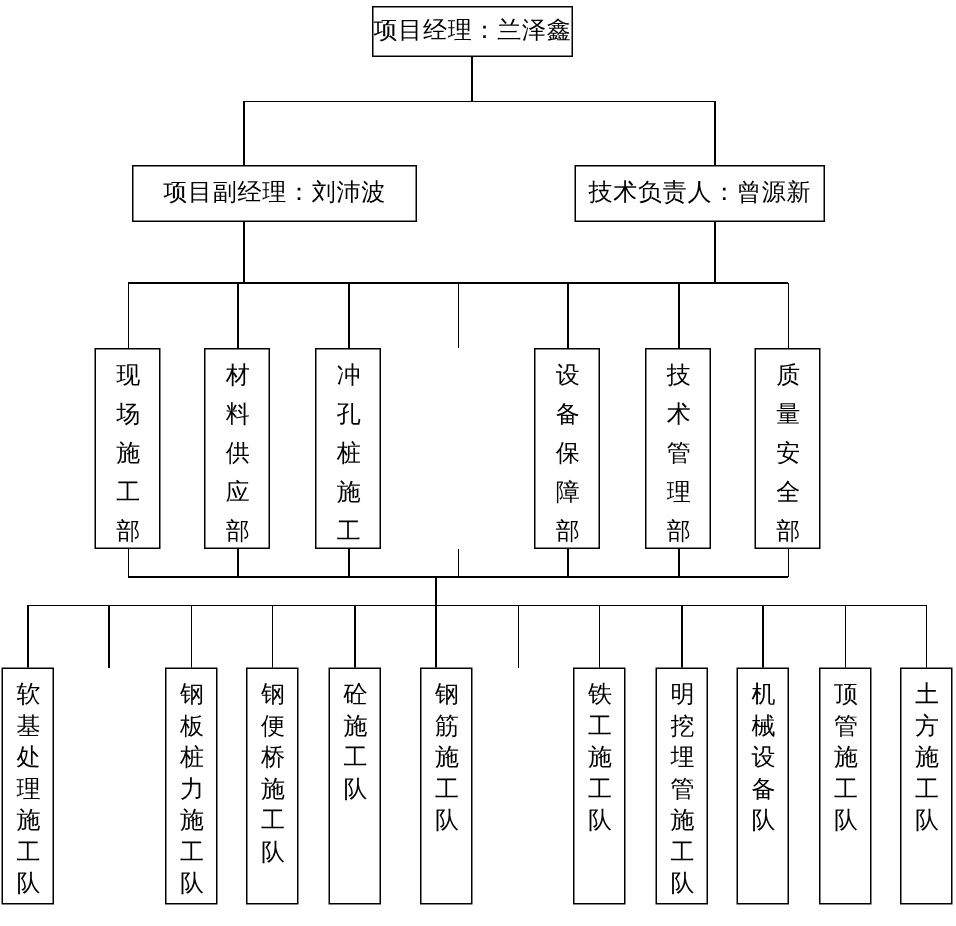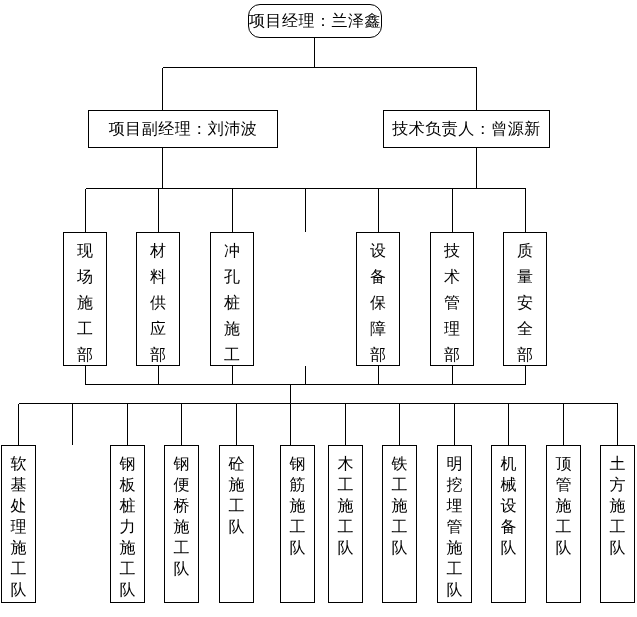--- a/index.html
+++ b/index.html
@@ -31,30 +31,30 @@
     font-size: 16px;
     line-height: 1;
   }
   .hnode {
     display: flex;
     align-items: center;
     justify-content: center;
     white-space: nowrap;
     letter-spacing: 0.5px;
   }
-  .top-node    { left: 248px; top: 4px;   width: 134px; height: 34px; border-radius: 12px; }
+  .top-node    { left: 248px; top: 4px;   width: 134px; height: 34px; }
   .l2a-node    { left: 88px;  top: 110px; width: 190px; height: 38px; }
   .l2b-node    { left: 383px; top: 110px; width: 167px; height: 38px; }
   .dept-node   { top: 232px; width: 44px; height: 134px; }
   .team-node   { top: 445px; width: 35px; height: 158px; }
   .vtext {
     width: 17px;
     margin: 0 auto;
     word-break: break-all;
-    text-align: center;
+    text-align: right;
     overflow: hidden;
   }
   .dept-node .vtext { line-height: 26px; padding-top: 5px; height: 127px; }
   .team-node .vtext { line-height: 21px; padding-top: 7px; height: 149px; }
 </style>
 </head>
 <body>
 
 <div id="stage">
 
@@ -111,23 +111,20 @@
   </div>
   <div class="box team-node" style="left:164px">
     <div class="vtext">钢便桥施工队</div>
   </div>
   <div class="box team-node" style="left:219px">
     <div class="vtext">砼施工队</div>
   </div>
   <div class="box team-node" style="left:280px">
     <div class="vtext">钢筋施工队</div>
   </div>
-  <div class="box team-node" style="left:328px">
-    <div class="vtext">木工施工队</div>
-  </div>
   <div class="box team-node" style="left:382px">
     <div class="vtext">铁工施工队</div>
   </div>
   <div class="box team-node" style="left:437px">
     <div class="vtext">明挖埋管施工队</div>
   </div>
   <div class="box team-node" style="left:546px">
     <div class="vtext">顶管施工队</div>
   </div>
   <div class="box team-node" style="left:491px">

